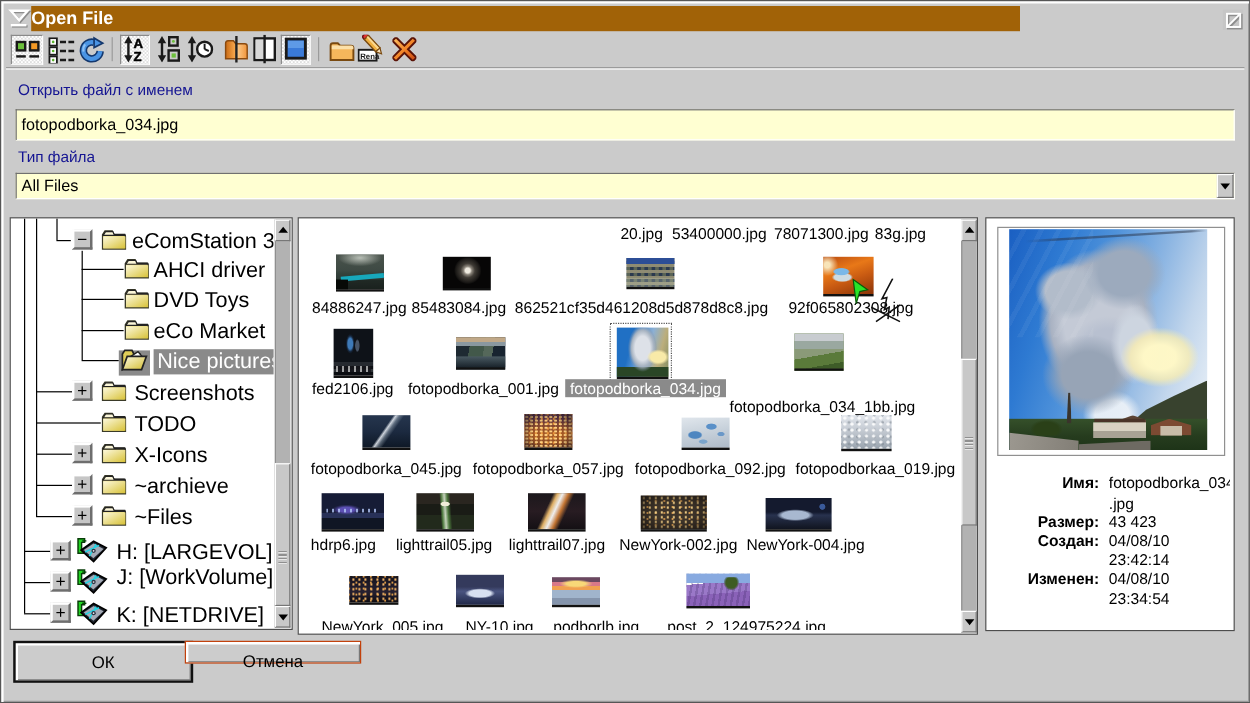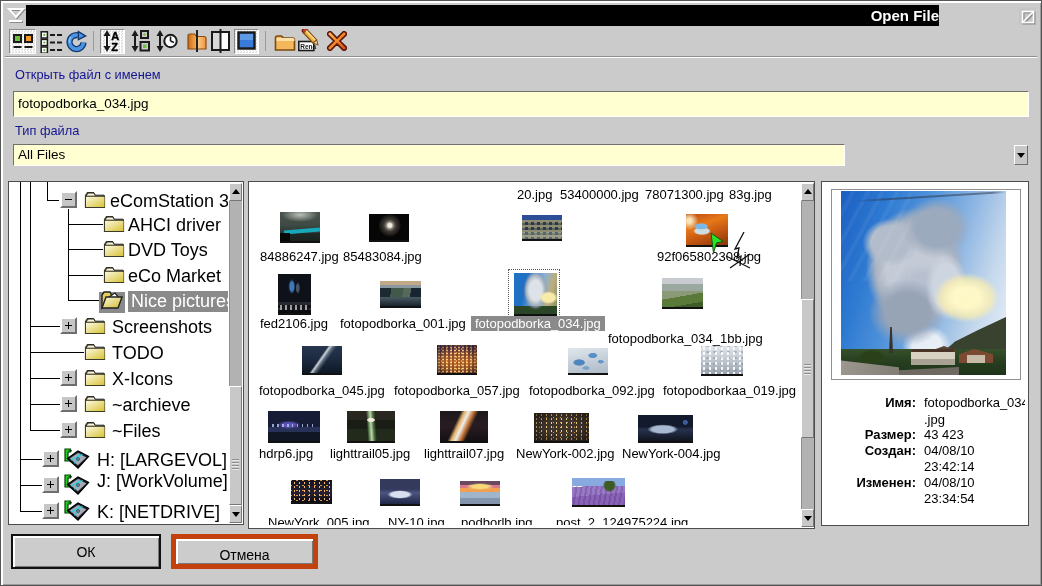--- a/index.html
+++ b/index.html
@@ -1,20 +1,20 @@
 <!DOCTYPE html>
 <html><head><meta charset="utf-8"><style>
 *{margin:0;padding:0;box-sizing:border-box}
 html,body{width:1042px;height:586px;overflow:hidden}
 body{font-family:"Liberation Sans",sans-serif;background:#cacaca;position:relative}
 .win{position:absolute;left:0;top:0;width:1042px;height:586px;background:#cbcbcb;
  border:1px solid #565656;box-shadow:inset 1px 1px 0 #fff,inset 2px 2px 0 #fff,inset -1px -1px 0 #9a9a9a}
 .abs{position:absolute}
-.titlebar{left:26px;top:5px;width:913px;height:21px;background:#000000;color:#fff;
- font-size:15px;font-weight:bold;text-align:right;line-height:21px}
+.titlebar{left:26px;top:5px;width:824px;height:21px;background:#a16207;color:#fff;
+ font-size:15px;font-weight:bold;text-align:left;line-height:21px}
 .label{color:#141492;font-size:12.8px}
 .field{background:#ffffd2;border-top:1px solid #707070;border-left:1px solid #707070;
  border-bottom:1px solid #fff;border-right:1px solid #fff}
 .panel{background:#fff;border:1px solid #4d4d4d}
 .btn{background:#ccc;color:#000;font-size:14px;text-align:center}
 
 .sbtrack{background:#b2b2b2;border-left:1px solid #8f8f8f;border-top:1px solid #8f8f8f}
 .sbbtn{background:#c8c8c8;border-top:1px solid #fff;border-left:1px solid #fff;border-right:1px solid #777;border-bottom:1px solid #777}
 .sbthumb{background:#c8c8c8;border-top:1px solid #fff;border-left:1px solid #fff;border-right:1px solid #777;border-bottom:1px solid #777}
 .tri-up{width:0;height:0;border-left:4px solid transparent;border-right:4px solid transparent;border-bottom:5px solid #000;position:absolute;left:2px;top:5px}
@@ -162,21 +162,21 @@
         <stop offset="1" stop-color="#c44214"></stop>
  </linearGradient>
     </defs>
 </svg>
 <div class="abs" style="left:5px;top:56px;width:1032px;height:1px;background:#8f8f8f"></div>
 <div class="abs" style="left:5px;top:57px;width:1032px;height:1px;background:#fff"></div>
 
 <div class="abs label" style="left:15px;top:67px">Открыть файл с именем</div>
 <div class="abs field" style="left:13px;top:91px;width:1016px;height:26px;font-size:13.5px;line-height:24px;padding-left:4px">fotopodborka_034.jpg</div>
 <div class="abs label" style="left:15px;top:123px">Тип файла</div>
-<div class="abs field" style="left:13px;top:144px;width:832px;height:22px;font-size:13.5px;line-height:20px;padding-left:4px">All Files</div>
+<div class="abs field" style="left:13px;top:144px;width:1016px;height:22px;font-size:13.5px;line-height:20px;padding-left:4px">All Files</div>
 <div class="abs" style="left:1014px;top:145px;width:14px;height:20px;background:#c8c8c8;border-top:1px solid #fff;border-left:1px solid #fff;border-right:1px solid #6e6e6e;border-bottom:1px solid #6e6e6e">
  <div style="width:0;height:0;border-left:4.5px solid transparent;border-right:4.5px solid transparent;border-top:5.5px solid #000;margin:7px auto 0"></div>
 </div>
 
 <div class="abs panel" style="left:8px;top:181px;width:236px;height:344px"></div>
 <div id="tree" class="abs" style="left:8px;top:182px;width:220px;height:341px;overflow:hidden">
 <div class="tline" style="left:12px;top:0px;width:1px;height:329px"></div>
 <div class="tline" style="left:22px;top:0px;width:1px;height:248px"></div>
 <div class="tline" style="left:39px;top:0px;width:1px;height:18px"></div>
 <div class="tline" style="left:60px;top:27px;width:1px;height:91px"></div>
@@ -402,20 +402,21 @@
 <div class="fname" style="left:481px;top:6px">83g.jpg</div>
 <div class="thumb" style="left:32px;top:31px;width:40px;height:31px;background:radial-gradient(ellipse 26px 10px at 50% 10%,#b8bfb6 0%,rgba(100,110,100,0) 70%),linear-gradient(180deg,#4a534c 0%,#3e4a44 45%,#35423c 55%,#242c28 100%);box-shadow:inset 0 -8px 0 rgba(10,14,12,.35)">
       <div style="position:absolute;left:4px;top:17px;width:36px;height:4px;background:#17a8bc;transform:rotate(-5deg)"></div>
       <div style="position:absolute;left:0;bottom:0;width:10px;height:8px;background:#070a07"></div>
     </div>
 <div class="thumb" style="left:121px;top:33px;width:40px;height:28px;background:radial-gradient(circle at 52% 44%,#eeeadf 0 2px,#8a847a 3.5px,#3e3a34 6px,#1a1816 10px,#070606 45%)"></div>
 <div class="thumb" style="left:274px;top:34px;width:40px;height:26px;background-image:linear-gradient(180deg,#2c4e96 0 5px,rgba(0,0,0,0) 5px),linear-gradient(180deg,rgba(0,0,0,0) 0 70%,rgba(190,200,180,.3) 70%),linear-gradient(rgba(25,35,55,.18),rgba(25,35,55,.18)),repeating-conic-gradient(#a8a280 0% 25%,#2e3e54 25% 50%,#68725e 50% 75%,#1c2634 75%);background-size:100% 100%,100% 100%,100% 100%,6px 5px"></div>
 <div class="thumb" style="left:438px;top:33px;width:42px;height:33px;background:radial-gradient(ellipse 11px 5px at 36% 40%,#7ab8e8 0 52%,rgba(0,0,0,0) 66%),radial-gradient(ellipse 13px 6px at 38% 55%,#cddbe2 0 52%,rgba(0,0,0,0) 68%),radial-gradient(circle at 8% 22%,#f8e4b8 0 5%,rgba(0,0,0,0) 20%),linear-gradient(160deg,#b84a10 0%,#e87818 35%,#c85a12 60%,#8a3408 100%)"></div>
 <div class="fname" style="left:12px;top:68px">84886247.jpg</div>
 <div class="fname" style="left:95px;top:68px">85483084.jpg</div>
+<div class="fname" style="left:181px;top:68px">862521cf35d461208d5d878d8c8.jpg</div>
 <div class="fname" style="left:409px;top:68px">92f065802308.jpg</div>
 <svg class="abs" style="left:456px;top:51px" width="52" height="42">
 <polygon points="7,1 19,9.5 12.5,11 9.5,21" fill="#28e428" stroke="#0a5a0a" stroke-width="1"></polygon>
 <g fill="none" stroke="#111" stroke-width="1.3">
         <path d="M40 0 L31 17 L35 16 L33 26 L37 24 L36 34"></path>
         <path d="M22 24 L46 36 M26 36 L46 22"></path>
       </g>
 </svg>
 <div class="thumb" style="left:30px;top:93px;width:33px;height:41px;background:radial-gradient(ellipse 5px 11px at 42% 32%,#3e7ab8 0 40%,rgba(30,60,100,.45) 60%,rgba(0,0,0,0) 75%),radial-gradient(ellipse 3px 8px at 60% 36%,rgba(130,150,180,.5) 0 50%,rgba(0,0,0,0) 70%),linear-gradient(180deg,#0e1218 0 72%,#262a30 72% 79%,#0e1014 79% 86%,#2e3236 86% 92%,#0a0c10 92%)">
       <div style="position:absolute;left:2px;bottom:3px;width:29px;height:5px;background:repeating-linear-gradient(90deg,rgba(190,190,190,.8) 0 2px,rgba(20,20,25,.9) 2px 5px)"></div>
@@ -508,13 +509,13 @@
 <div class="info-v" style="left:924px;top:427px">43 423</div>
 <div class="info-l" style="left:846px;top:443px">Создан:</div>
 <div class="info-v" style="left:924px;top:443px">04/08/10</div>
 <div class="info-v" style="left:924px;top:459px">23:42:14</div>
 <div class="info-l" style="left:846px;top:475px">Изменен:</div>
 <div class="info-v" style="left:924px;top:475px">04/08/10</div>
 <div class="info-v" style="left:924px;top:491px">23:34:54</div>
 </div>
 
 <div class="abs btn" style="left:11px;top:534px;width:150px;height:35px;border:2px solid #111;box-shadow:inset 1px 1px 0 #fff,inset 2px 2px 0 #fff,inset -1px -1px 0 #787878;line-height:33px">ОК</div>
-<div class="abs btn" style="left:171px;top:534px;width:147px;height:35px;border:5px solid #c2410c;box-shadow:inset 1px 1px 0 #fff,inset 2px 2px 0 #fff,inset -1px -1px 0 #787878;line-height:33px">Отмена</div>
+<div class="abs btn" style="left:154px;top:534px;width:147px;height:19px;border:1px solid #c2410c;box-shadow:inset 1px 1px 0 #fff,inset 2px 2px 0 #fff,inset -1px -1px 0 #787878;line-height:33px">Отмена</div>
 
 </body></html>

